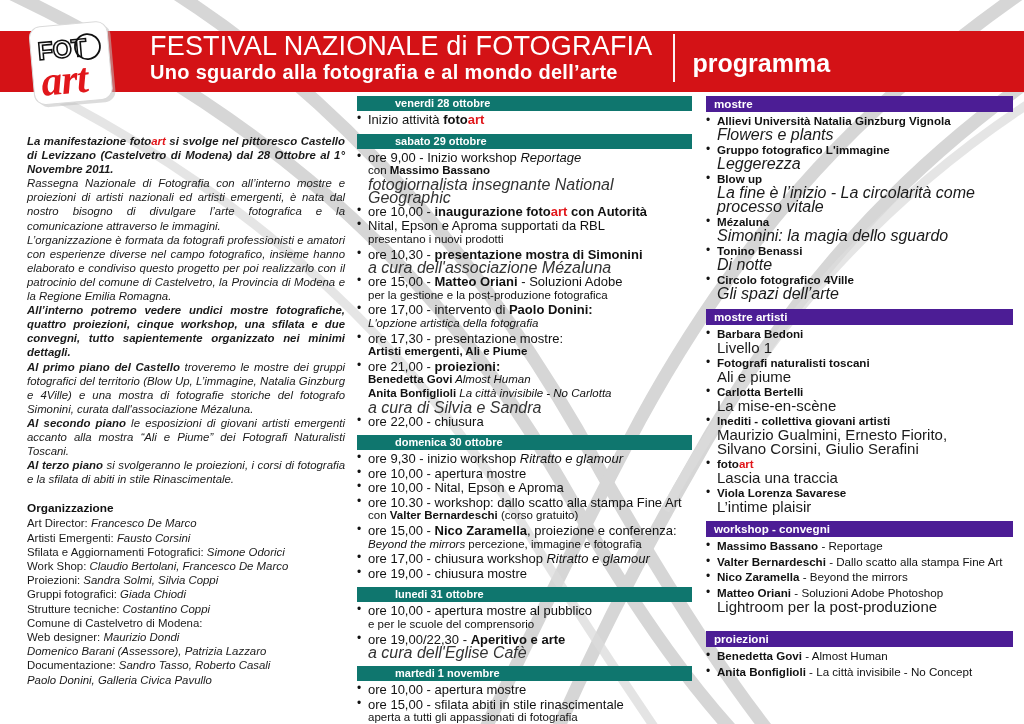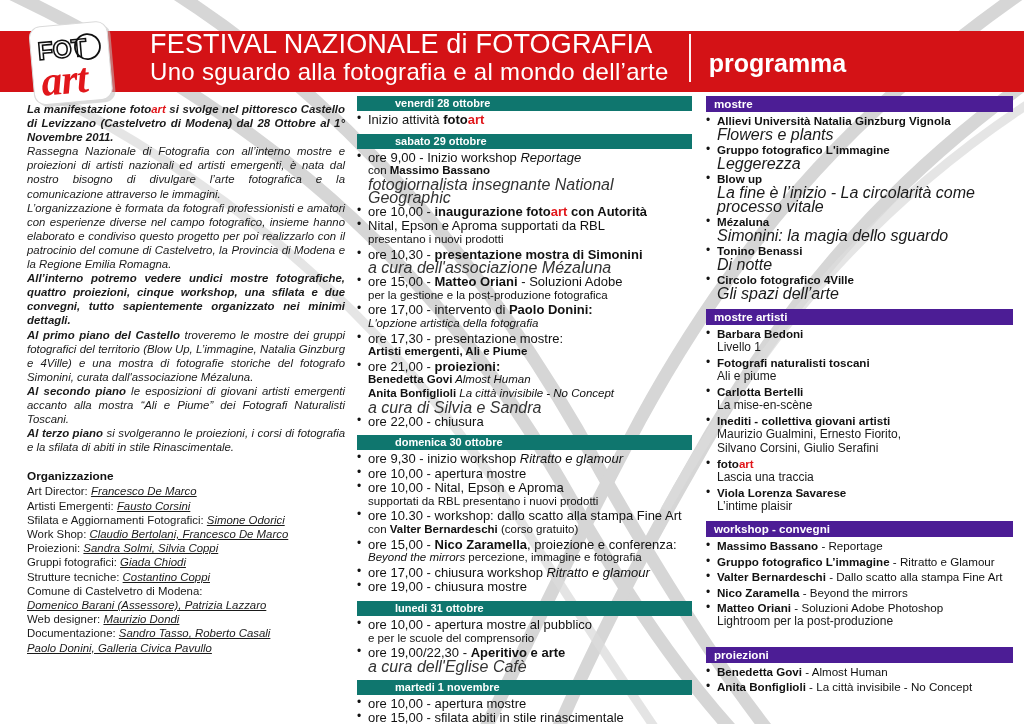--- a/index.html
+++ b/index.html
@@ -31,62 +31,62 @@
     position: absolute; left: 150px; top: 0;
     height: 53px;
     display: flex; align-items: center;
   }
   .title-block { color: #ffffff; line-height: 1; }
   .title-main {
     font-size: 27px; font-weight: 400; letter-spacing: .2px;
     white-space: nowrap; color: #fff;
   }
   .title-sub {
-    font-size: 24px; font-weight: 400; letter-spacing: .3px;
+    font-size: 20px; font-weight: 700; letter-spacing: .3px;
     margin-top: 2px; white-space: nowrap; color: #fff;
   }
   .title-divider {
     width: 2px; height: 48px; background: #ffffff;
     margin: 0 18px 0 20px; opacity: .95;
   }
   .programma {
     font-size: 25px; font-weight: bold; color: #ffffff;
     align-self: flex-end; margin-bottom: 6px; white-space: nowrap;
   }
 
   
   .logo {
     position: absolute; left: 26px; top: 21px;
     width: 92px; height: 88px; z-index: 5;
   }
 
   
   .col { position: absolute; z-index: 3; }
-  .col-left  { left: 27px;  top: 102px; width: 318px; }
+  .col-left  { left: 27px;  top: 134px; width: 318px; }
   .col-mid   { left: 357px; top: 96px;  width: 335px; }
   .col-right { left: 706px; top: 96px;  width: 307px; }
 
   
   .lead {
     font-size: 11.4px; line-height: 14.1px;
     color: #1a1a1a; text-align: justify;
   }
   .lead p { margin: 0; }
   .lead .b  { font-weight: bold; font-style: italic; }
   .lead .i  { font-style: italic; }
   .lead .red { color: #e1171b; }
 
   .org-title {
     font-size: 11.8px; font-weight: bold; color: #111;
     margin-top: 15px; margin-bottom: 1px;
   }
   .org-line {
     font-size: 11.4px; line-height: 14.2px; color: #1a1a1a;
   }
-  .org-line .v { font-style: italic; text-decoration: underline; }
+  .org-line .v { font-style: italic; }
 
   
   .bar {
     color: #ffffff; font-weight: bold;
     padding: 1px 0 2px 8px;
     margin-bottom: 2px;
   }
   .bar-dark { background: #0f766e; font-size: 11px; padding-left: 38px; }
   .bar-light { background: #4c1d95; font-size: 11.6px; }
 
@@ -117,21 +117,21 @@
   }
   .ritem::before {
     content: "\2022"; position: absolute; left: 0; top: -1px;
     font-size: 12px; color: #111; font-weight: normal;
   }
   .rsub {
     padding-left: 11px; font-size: 16px; line-height: 13.6px;
     color: #1a1a1a; font-style: italic; font-weight: normal;
   }
   .rsub-plain {
-    padding-left: 11px; font-size: 12px; line-height: 13.6px;
+    padding-left: 11px; font-size: 15px; line-height: 13.6px;
     color: #1a1a1a; font-style: normal; font-weight: normal;
   }
   .ritem .norm { font-weight: normal; margin-top: 10px; }
   .spacer-8 { height: 10px; }
 </style>
 </head>
 <body>
 
 <div id="poster">
 
@@ -192,22 +192,22 @@
     <div class="org-title">Organizzazione</div>
     <div>
       <div class="org-line"><span>Art Director: </span><span class="v">Francesco De Marco</span></div>
       <div class="org-line"><span>Artisti Emergenti: </span><span class="v">Fausto Corsini</span></div>
       <div class="org-line"><span>Sfilata e Aggiornamenti Fotografici: </span><span class="v">Simone Odorici</span></div>
       <div class="org-line"><span>Work Shop: </span><span class="v">Claudio Bertolani, Francesco De Marco</span></div>
       <div class="org-line"><span>Proiezioni: </span><span class="v">Sandra Solmi, Silvia Coppi</span></div>
       <div class="org-line"><span>Gruppi fotografici: </span><span class="v">Giada Chiodi</span></div>
       <div class="org-line"><span>Strutture tecniche: </span><span class="v">Costantino Coppi</span></div>
       <div class="org-line"><span>Comune di Castelvetro di Modena:</span></div>
+      <div class="org-line"><span>Web designer: </span><span class="v">Maurizio Dondi</span></div>
       <div class="org-line"><span class="v">Domenico Barani (Assessore), Patrizia  Lazzaro</span></div>
-      <div class="org-line"><span>Web designer: </span><span class="v">Maurizio Dondi</span></div>
       <div class="org-line"><span>Documentazione: </span><span class="v">Sandro Tasso, Roberto Casali</span></div>
       <div class="org-line"><span class="v">Paolo Donini, Galleria Civica Pavullo</span></div>
     </div>
   </div>
 
   <div class="col col-mid">
 
     <div class="bar bar-dark">venerdi 28 ottobre</div>
     <div class="sched">
       <div class="sched-item"><span>Inizio attività </span><span class="b">foto</span><span class="b red">art</span></div>
@@ -231,32 +231,31 @@
       <div class="sub">per la gestione e la post-produzione fotografica</div>
 
       <div class="sched-item"><span>ore 17,00 - intervento di </span><span class="b">Paolo Donini:</span></div>
       <div class="sub i">L'opzione artistica della fotografia</div>
 
       <div class="sched-item"><span>ore 17,30 - presentazione mostre:</span></div>
       <div class="sub b">Artisti emergenti, Ali e Piume</div>
 
       <div class="sched-item"><span>ore 21,00 - </span><span class="b">proiezioni:</span></div>
       <div class="sub"><span class="b">Benedetta Govi</span><span class="i"> Almost Human</span></div>
-      <div class="sub"><span class="b">Anita Bonfiglioli</span><span class="i"> La città invisibile - No Concept</span></div>
+      <div class="sub"><span class="b">Anita Bonfiglioli</span><span class="i"> La città invisibile - No Carlotta</span></div>
       <div class="sub-sm">a cura di Silvia e Sandra</div>
 
       <div class="sched-item"><span>ore 22,00 - chiusura</span></div>
     </div>
 
     <div class="bar bar-dark">domenica 30 ottobre</div>
     <div class="sched">
       <div class="sched-item"><span>ore  9,30 - inizio workshop </span><span class="i">Ritratto e glamour</span></div>
       <div class="sched-item"><span>ore 10,00 - apertura mostre</span></div>
       <div class="sched-item"><span>ore 10,00 - Nital, Epson e Aproma</span></div>
-      <div class="sub">supportati da RBL presentano i nuovi  prodotti</div>
       <div class="sched-item"><span>ore 10.30 - workshop: dallo scatto alla stampa Fine Art</span></div>
       <div class="sub"><span>con </span><span class="b">Valter Bernardeschi</span><span> (corso gratuito)</span></div>
       <div class="sched-item"><span>ore 15,00 - </span><span class="b">Nico Zaramella</span><span>, proiezione e conferenza:</span></div>
       <div class="sub"><span class="i">Beyond the mirrors</span><span> percezione, immagine e fotografia</span></div>
       <div class="sched-item"><span>ore 17,00 - chiusura workshop </span><span class="i">Ritratto e glamour</span></div>
       <div class="sched-item"><span>ore 19,00 - chiusura mostre</span></div>
     </div>
 
     <div class="bar bar-dark">lunedi 31 ottobre</div>
     <div class="sched">
@@ -306,21 +305,20 @@
       <div class="rsub-plain">Silvano Corsini, Giulio Serafini</div>
       <div class="ritem"><span>foto</span><span class="red">art</span></div>
       <div class="rsub-plain">Lascia una traccia</div>
       <div class="ritem">Viola Lorenza Savarese</div>
       <div class="rsub-plain">L’intime plaisir</div>
     </div>
 
     <div class="bar bar-light">workshop - convegni</div>
     <div class="rlist">
       <div class="ritem"><span>Massimo Bassano</span><span class="norm"> - Reportage</span></div>
-      <div class="ritem"><span>Gruppo fotografico L’immagine</span><span class="norm"> - Ritratto e Glamour</span></div>
       <div class="ritem"><span>Valter Bernardeschi</span><span class="norm"> - Dallo scatto alla stampa Fine Art</span></div>
       <div class="ritem"><span>Nico Zaramella</span><span class="norm"> - Beyond the mirrors</span></div>
       <div class="ritem"><span>Matteo Oriani</span><span class="norm"> - Soluzioni Adobe Photoshop</span></div>
       <div class="rsub-plain">Lightroom per la post-produzione</div>
     </div>
 
     <div class="spacer-8"></div>
 
     <div class="bar bar-light">proiezioni</div>
     <div class="rlist">

